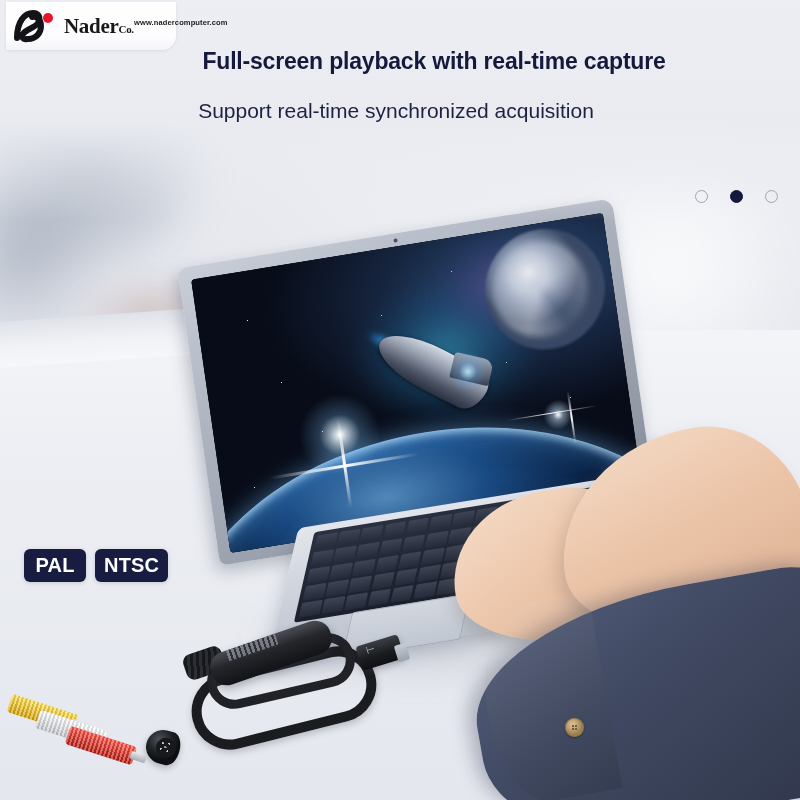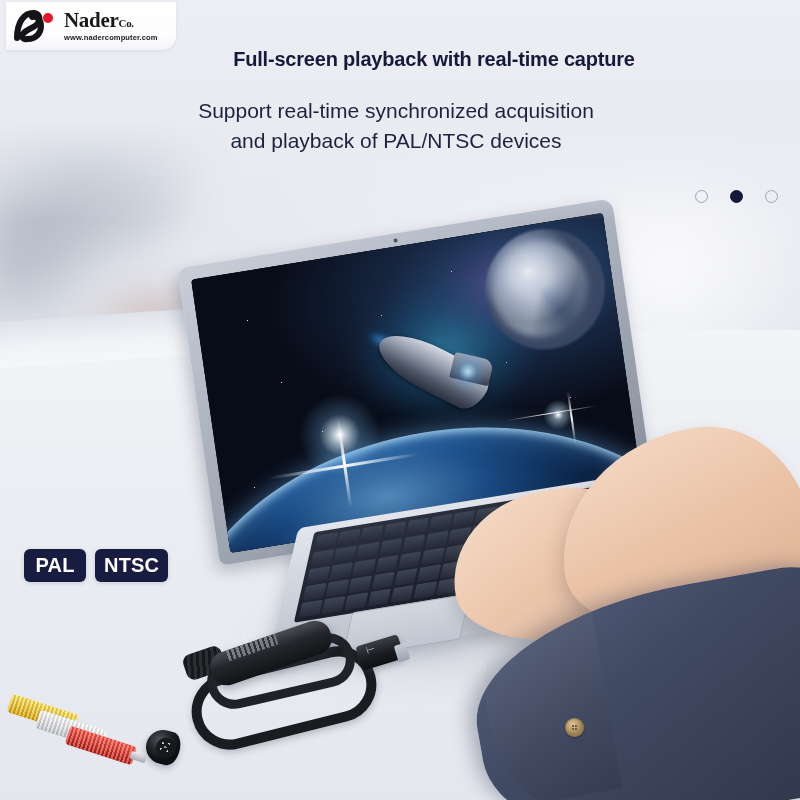--- a/index.html
+++ b/index.html
@@ -58,35 +58,35 @@
   }
   .logo-plate{
     position:absolute; left:6px; top:2px; width:170px; height:48px;
     background:linear-gradient(180deg,#ffffff 0%,#fdfdfe 70%,#f3f4f7 100%);
     border-radius:0 0 14px 0;
     display:flex; align-items:center; gap:6px; padding-left:8px;
     box-shadow:0 1px 3px rgba(90,100,120,.13);
   }
   .logo-mark{ position:relative; width:44px; height:34px; flex:none; }
   .logo-mark svg{ display:block; }
-  .logo-text{ display:flex; flex-direction:column; line-height:1; }
+  .logo-text{ display:flex; line-height:1;text-align:right; }
   .logo-name{
     font-family:"Liberation Serif", serif;
     font-size:21px; font-weight:bold; color:#18181a; letter-spacing:-.3px;
   }
   .logo-name .co{ font-size:11px; vertical-align:baseline; }
   .logo-url{
     font-size:7.4px; color:#1b1b1d; letter-spacing:.1px; margin-top:3px;
     font-weight:bold; transform:scaleX(1.02); transform-origin:left;
   }
 
   .headline{
     position:absolute; left:0; right:0; top:48px;
     text-align:center; padding-left:76px; padding-right:8px;
-    font-size:20px; font-weight:bold; color:#151a3d;
+    font-size:23px; font-weight:bold; color:#151a3d;
     letter-spacing:-.2px; white-space:nowrap;
   }
   .sub{
     position:absolute; left:0; right:0; top:96px;
     text-align:center; padding-left:28px; padding-right:36px;
     color:#1d2240; font-size:21px; line-height:30px;
   }
   .sub div{ white-space:nowrap; }
 
   .dots{
@@ -555,21 +555,20 @@
     </div>
     <div class="logo-text">
       <div class="logo-name"><span>Nader</span><span class="co">Co.</span></div>
       <div class="logo-url">www.nadercomputer.com</div>
     </div>
   </div>
 
   <div class="headline">Full-screen playback with real-time capture</div>
   <div class="sub">
     <div>Support real-time synchronized acquisition</div>
-    <div>and playback of PAL/NTSC devices</div>
   </div>
 
   <div class="dots">
     <span class="dot"></span>
     <span class="dot active"></span>
     <span class="dot"></span>
   </div>
 
 </div>
 

